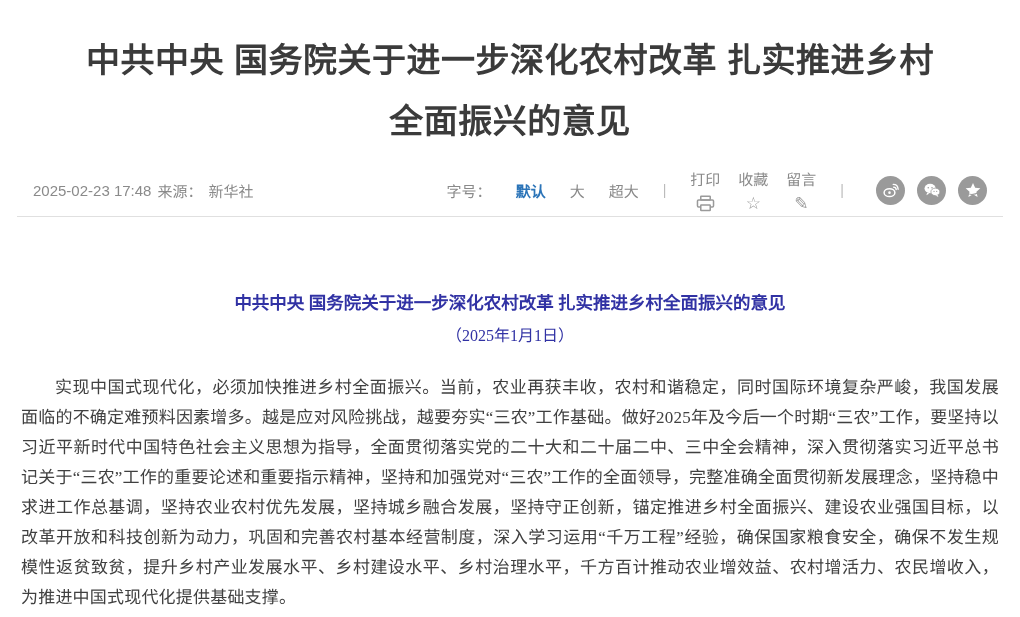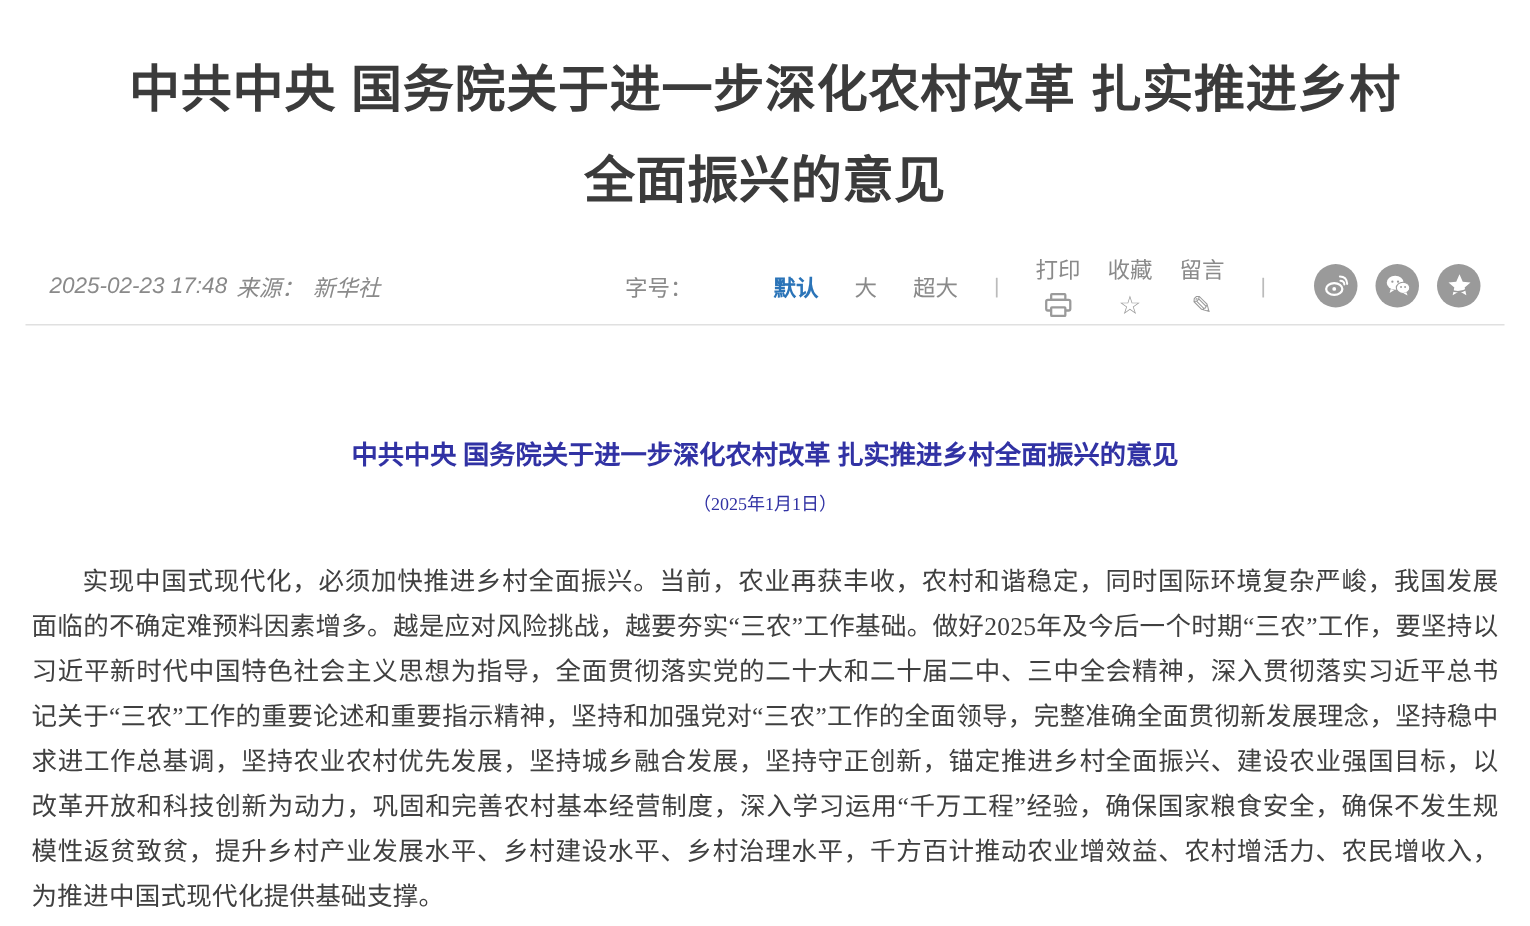--- a/index.html
+++ b/index.html
@@ -29,25 +29,25 @@
   .meta-row {
     display: flex;
     align-items: center;
     justify-content: space-between;
     margin: 22px 33px 0 33px;
     height: 32px;
     font-size: 15px;
     color: #8a8a8a;
     white-space: nowrap;
   }
-  .meta-left { display: flex; align-items: center; gap: 6px; font-style: italic; }
+  .meta-left { display: flex; align-items: center; gap: 6px; }
   .meta-right { display: flex; align-items: center; gap: 14px; }
   .fontsize-group { display: flex; align-items: center; gap: 24px; }
   .fontsize-option { cursor: pointer; color: #8a8a8a; text-decoration: none; }
-  .fontsize-option.active { color: #2b74b8; font-weight: bold; margin-left: 30px; }
+  .fontsize-option.active { color: #2b74b8; font-weight: bold; }
   .meta-sep { color: #bbbbbb; padding: 0 10px; font-size: 14px; }
   .action-group { display: flex; align-items: center; gap: 18px; }
   .action-item { display: inline-flex; align-items: center; gap: 6px; cursor: pointer; color: #8a8a8a; flex-direction: column; }
   .action-item .glyph { font-size: 17px; color: #9a9a9a; line-height: 1; }
   .printer-svg { width: 19px; height: 17px; display: block; }
 
   .share-group { display: flex; align-items: center; gap: 12px; margin-left: 8px; }
   .share-circle {
     width: 29px; height: 29px;
     border-radius: 50%;
@@ -82,21 +82,21 @@
     text-align: center;
     font-weight: bold;
     font-size: 17.5px;
     color: #3132a4;
     line-height: 28px;
     margin: 14px 0 6px 0;
   }
   .doc-date {
     text-align: center;
     color: #3132a4;
-    font-size: 12px;
+    font-size: 16px;
     line-height: 26px;
     margin-bottom: 24px;
   }
   .paragraph {
     text-indent: 2em;
     line-height: 30px;
     text-align: justify;
     letter-spacing: 0.2px;
   }
 </style>

